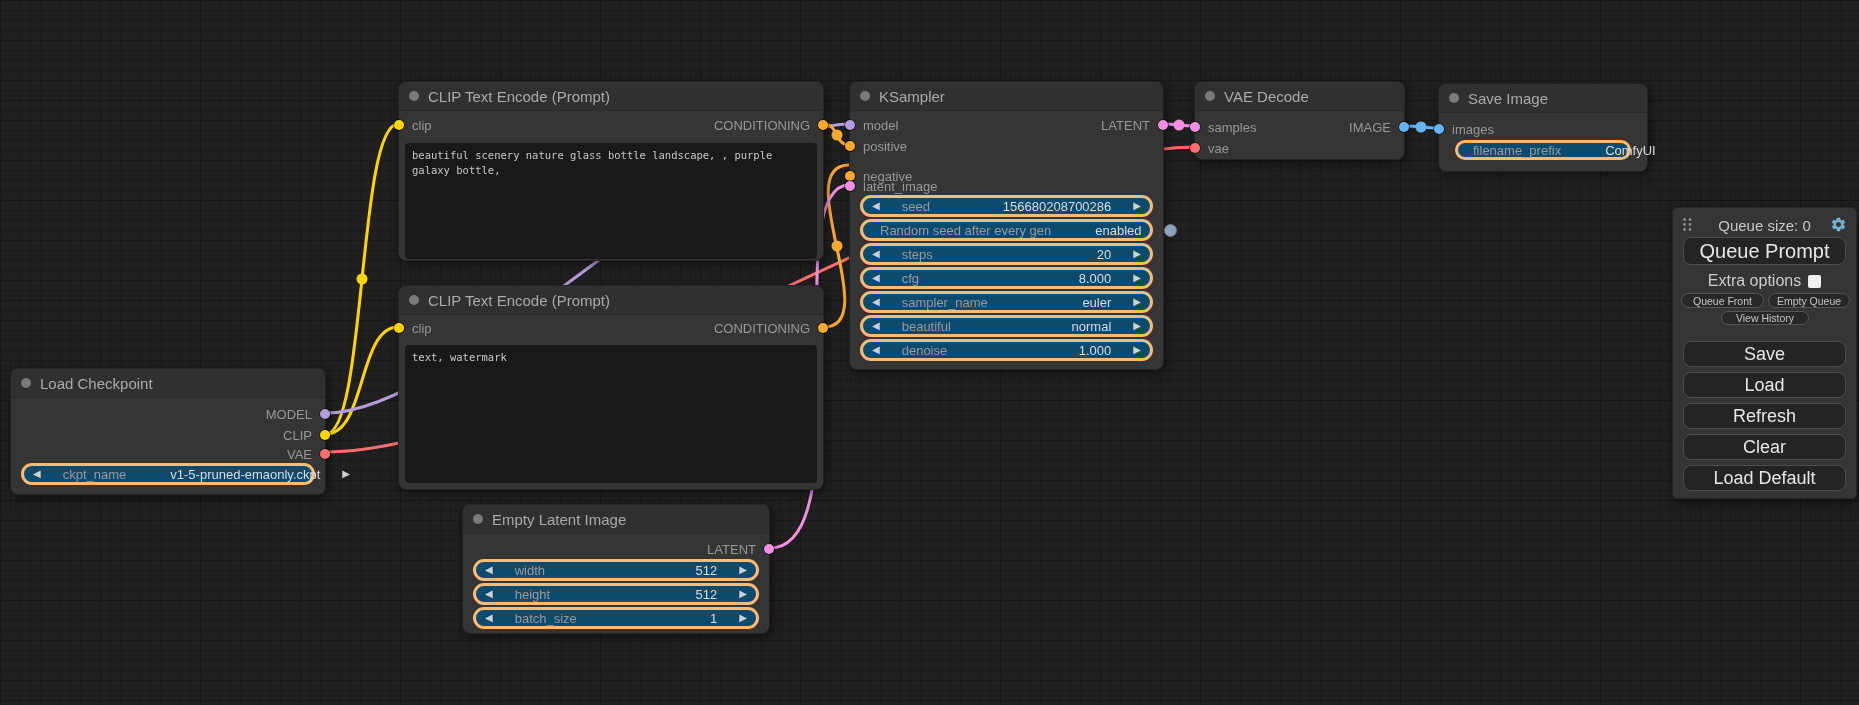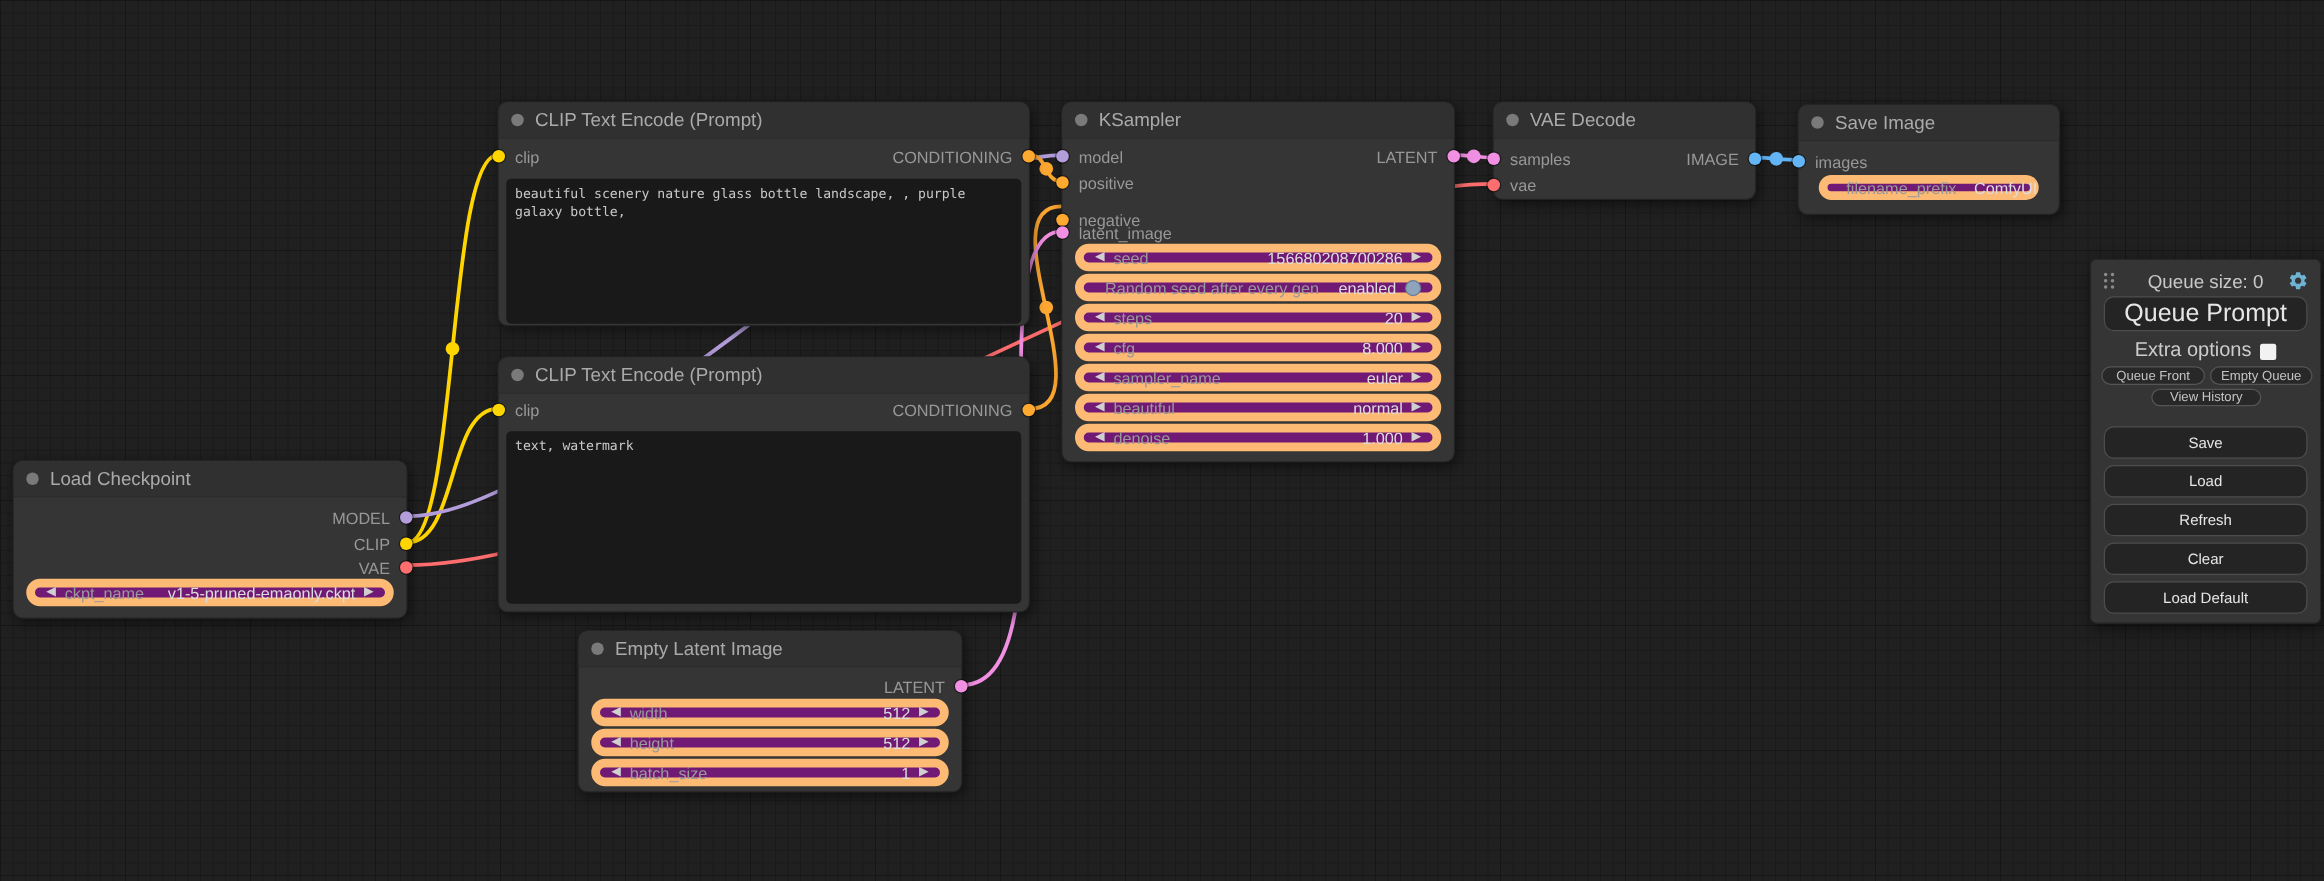--- a/index.html
+++ b/index.html
@@ -28,22 +28,22 @@
   .tdot{width:10px;height:10px;border-radius:50%;background:#7a7a7a;flex:0 0 auto;}
   .ntitle{font-size:15px;color:#aaاaa;color:#aaa;white-space:nowrap;}
   .slot{position:absolute;left:0;right:0;height:18px;font-size:13px;color:#989898;}
   .slot .dot{position:absolute;width:10px;height:10px;border-radius:50%;top:4px;box-shadow:0 0 0 1px rgba(0,0,0,.45);}
   .slot.in .dot{left:-5px;}
   .slot.out .dot{right:-5px;}
   .slot.in .slabel{position:absolute;left:13px;top:2px;}
   .slot.out .slabel{position:absolute;right:13px;top:2px;}
   .widget{
     position:absolute;left:10px;right:10px;height:22px;box-sizing:border-box;
-    background:#701a75;border:7px solid #fdba74;border-radius:11px;
-    display:flex;align-items:center;padding:0 9px;gap:7px;font-size:13px;
+    background:#0c4a6e;border:3px solid #fdba74;border-radius:11px;
+    display:flex;align-items:center;padding:0 9px;gap:22px;font-size:13px;
   }
   .wlabel{color:#9a9a9a;white-space:nowrap;}
   .wvalue{color:#dcdcdc;white-space:nowrap;}
   .spacer{flex:1;}
   .arr{color:#cfcfcf;font-size:10px;line-height:1;flex:0 0 auto;}
   .arr.l::before{content:"◀";}
   .arr.r::before{content:"▶";}
   .toggle{width:13px;height:13px;border-radius:50%;background:#8ea3bc;border:1px solid #6b7d92;box-sizing:border-box;flex:0 0 auto;}
   .promptbox{
     position:absolute;left:6px;right:6px;background:#191919;border-radius:4px;
@@ -60,21 +60,21 @@
   .qheader{position:absolute;left:0;right:0;top:6px;height:22px;}
   .qtitle{position:absolute;left:0;right:0;top:3px;text-align:center;color:#c8c8c8;font-size:15px;}
   .qhandle{position:absolute;left:9px;top:3px;}
   .qgear{position:absolute;right:9px;top:2px;width:17px;height:17px;}
   .qbtn{
     position:absolute;left:10px;right:10px;box-sizing:border-box;
     background:#242424;border:1px solid #4d4d4d;border-radius:8px;
     color:#e6e6e6;display:flex;align-items:center;justify-content:center;
     cursor:pointer;white-space:nowrap;
   }
-  .qbtn.big{height:26px;font-size:12px;}
+  .qbtn.big{height:26px;font-size:18px;}
   .qsmall{
     position:absolute;box-sizing:border-box;height:15px;border-radius:8px;
     background:#282828;border:1px solid #555;color:#c4c4c4;font-size:10.5px;
     display:flex;align-items:center;justify-content:center;white-space:nowrap;
   }
   .qextra{position:absolute;left:0;right:0;top:63px;height:20px;display:flex;align-items:center;justify-content:center;gap:7px;}
   .qextra .lbl{color:#cccccc;font-size:16px;}
   .qcheck{width:13px;height:13px;background:#f2f2f2;border-radius:2px;}
 </style>
 </head>

